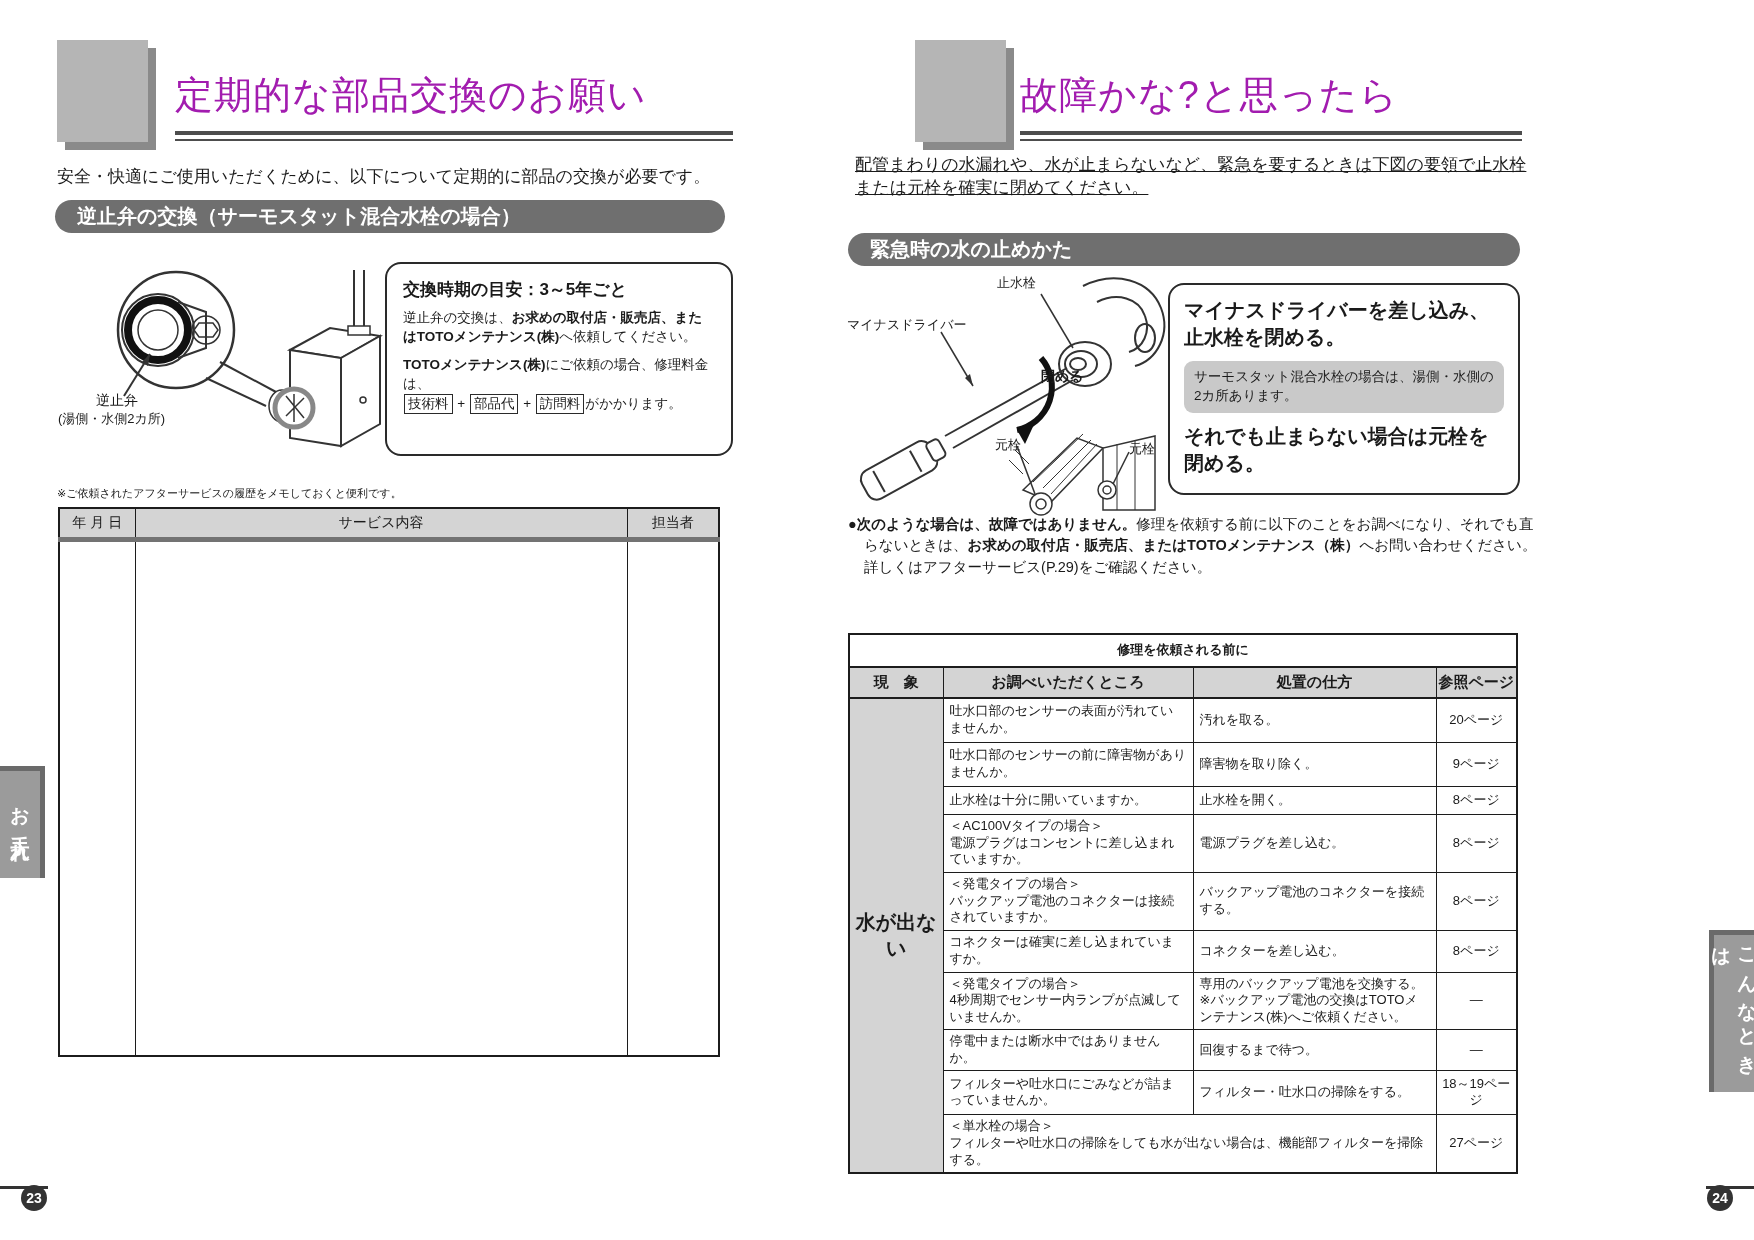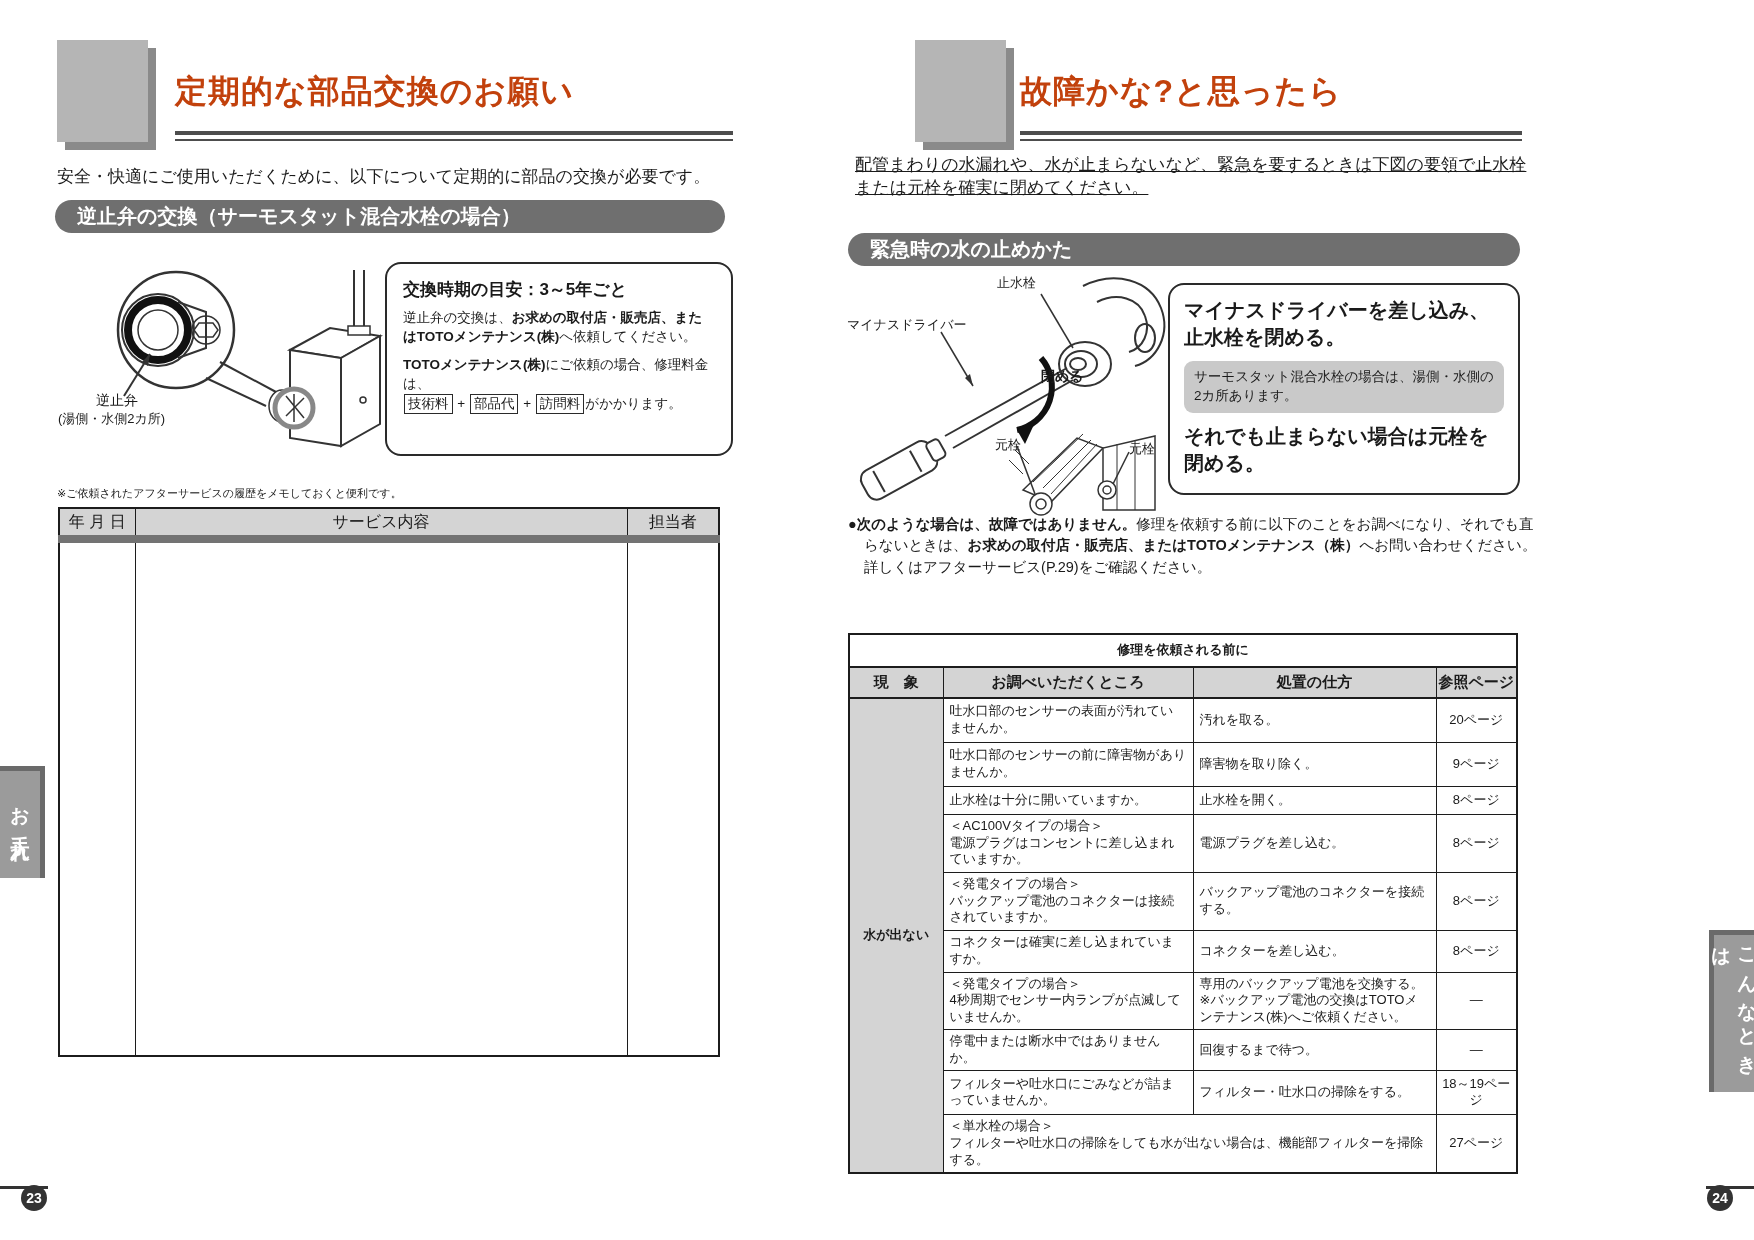--- a/index.html
+++ b/index.html
@@ -3,46 +3,46 @@
 <meta charset="utf-8">
 <style>
   html,body{margin:0;padding:0;}
   body{
     width:1754px;height:1240px;position:relative;background:#ffffff;overflow:hidden;
     font-family:"Liberation Sans","DejaVu Sans",sans-serif;color:#1a1a1a;
   }
   .abs{position:absolute;}
   
   .hdr-square{width:91px;height:102px;background:#b5b5b5;box-shadow:8px 8px 0 #8a8a8a;}
-  .page-title{font-size:32px;font-weight:bold;letter-spacing:1px;white-space:nowrap;color:#c2410c;}
+  .page-title{font-size:38px;font-weight:normal;letter-spacing:1px;white-space:nowrap;color:#a21caf;}
   .double-rule{height:4px;border-top:4px solid #4d4d4d;border-bottom:2px solid #4d4d4d;}
   .intro{font-size:17px;line-height:1.35;}
   .pill{background:#6f6f6f;color:#fff;font-weight:bold;font-size:20px;border-radius:17px;
         height:33px;line-height:33px;padding-left:22px;white-space:nowrap;}
   
   .round-box{border:2.5px solid #2a2a2a;border-radius:16px;background:#fff;box-sizing:border-box;}
   .info-title{font-size:17px;font-weight:bold;margin:14px 16px 8px 16px;}
   .info-body{font-size:13.5px;line-height:1.4;margin:0 16px 9px 16px;}
   .fee-box{display:inline-block;border:1.5px solid #2a2a2a;padding:0 3px;margin:0 1px;}
   .b{font-weight:bold;}
   .callout-h{font-size:20px;font-weight:bold;line-height:1.35;margin:12px 14px 0 14px;}
   .gray-note{background:#c9c9c9;border-radius:9px;margin:10px 14px;padding:7px 10px;
              font-size:13.5px;line-height:1.4;}
   .memo-note{font-size:11px;}
   
   table{border-collapse:collapse;table-layout:fixed;}
   .svc-table,.rep-table{border:2.5px solid #1c1c1c;}
   .svc-table td,.svc-table th,.rep-table td,.rep-table th{border:1.5px solid #1c1c1c;box-sizing:border-box;}
-  .svc-table th{background:#d4d4d4;font-size:16px;font-weight:normal;height:31px;border-bottom:8px solid #737373;}
+  .svc-table th{background:#d4d4d4;font-size:14px;font-weight:normal;height:31px;border-bottom:5px solid #737373;}
   .svc-table td{height:517px;background:#fff;}
   .rep-title{background:#d4d4d4;font-weight:bold;font-size:17px;text-align:center;height:33px;
              border-bottom:2.5px solid #1c1c1c !important;}
   .rep-table th{background:#d4d4d4;font-size:15px;font-weight:bold;height:31px;border-bottom:2.5px solid #1c1c1c;}
   .rep-table td{font-size:13px;line-height:1.3;padding:3px 6px;vertical-align:middle;background:#fff;}
-  .rep-table td.sym{background:#d4d4d4;font-weight:bold;font-size:13px;text-align:center;padding:0 4px;}
+  .rep-table td.sym{background:#d4d4d4;font-weight:bold;font-size:20px;text-align:center;padding:0 4px;}
   .rep-table td.pg{text-align:center;padding:2px 2px;}
   .pre{white-space:pre-line;}
   tr.dashed > td{border-bottom:1.5px dashed #3a3a3a;}
   
   .notice{font-size:14.5px;line-height:1.48;padding-left:16px;text-indent:-16px;}
   
   .tab{background:#9b9b9b;color:#fff;font-weight:bold;font-size:19px;
        writing-mode:vertical-rl;text-orientation:upright;letter-spacing:5px;
        display:flex;align-items:center;justify-content:center;box-sizing:border-box;}
   .tab-left{border-top:5px solid #6a6a6a;border-right:5px solid #6a6a6a;}

